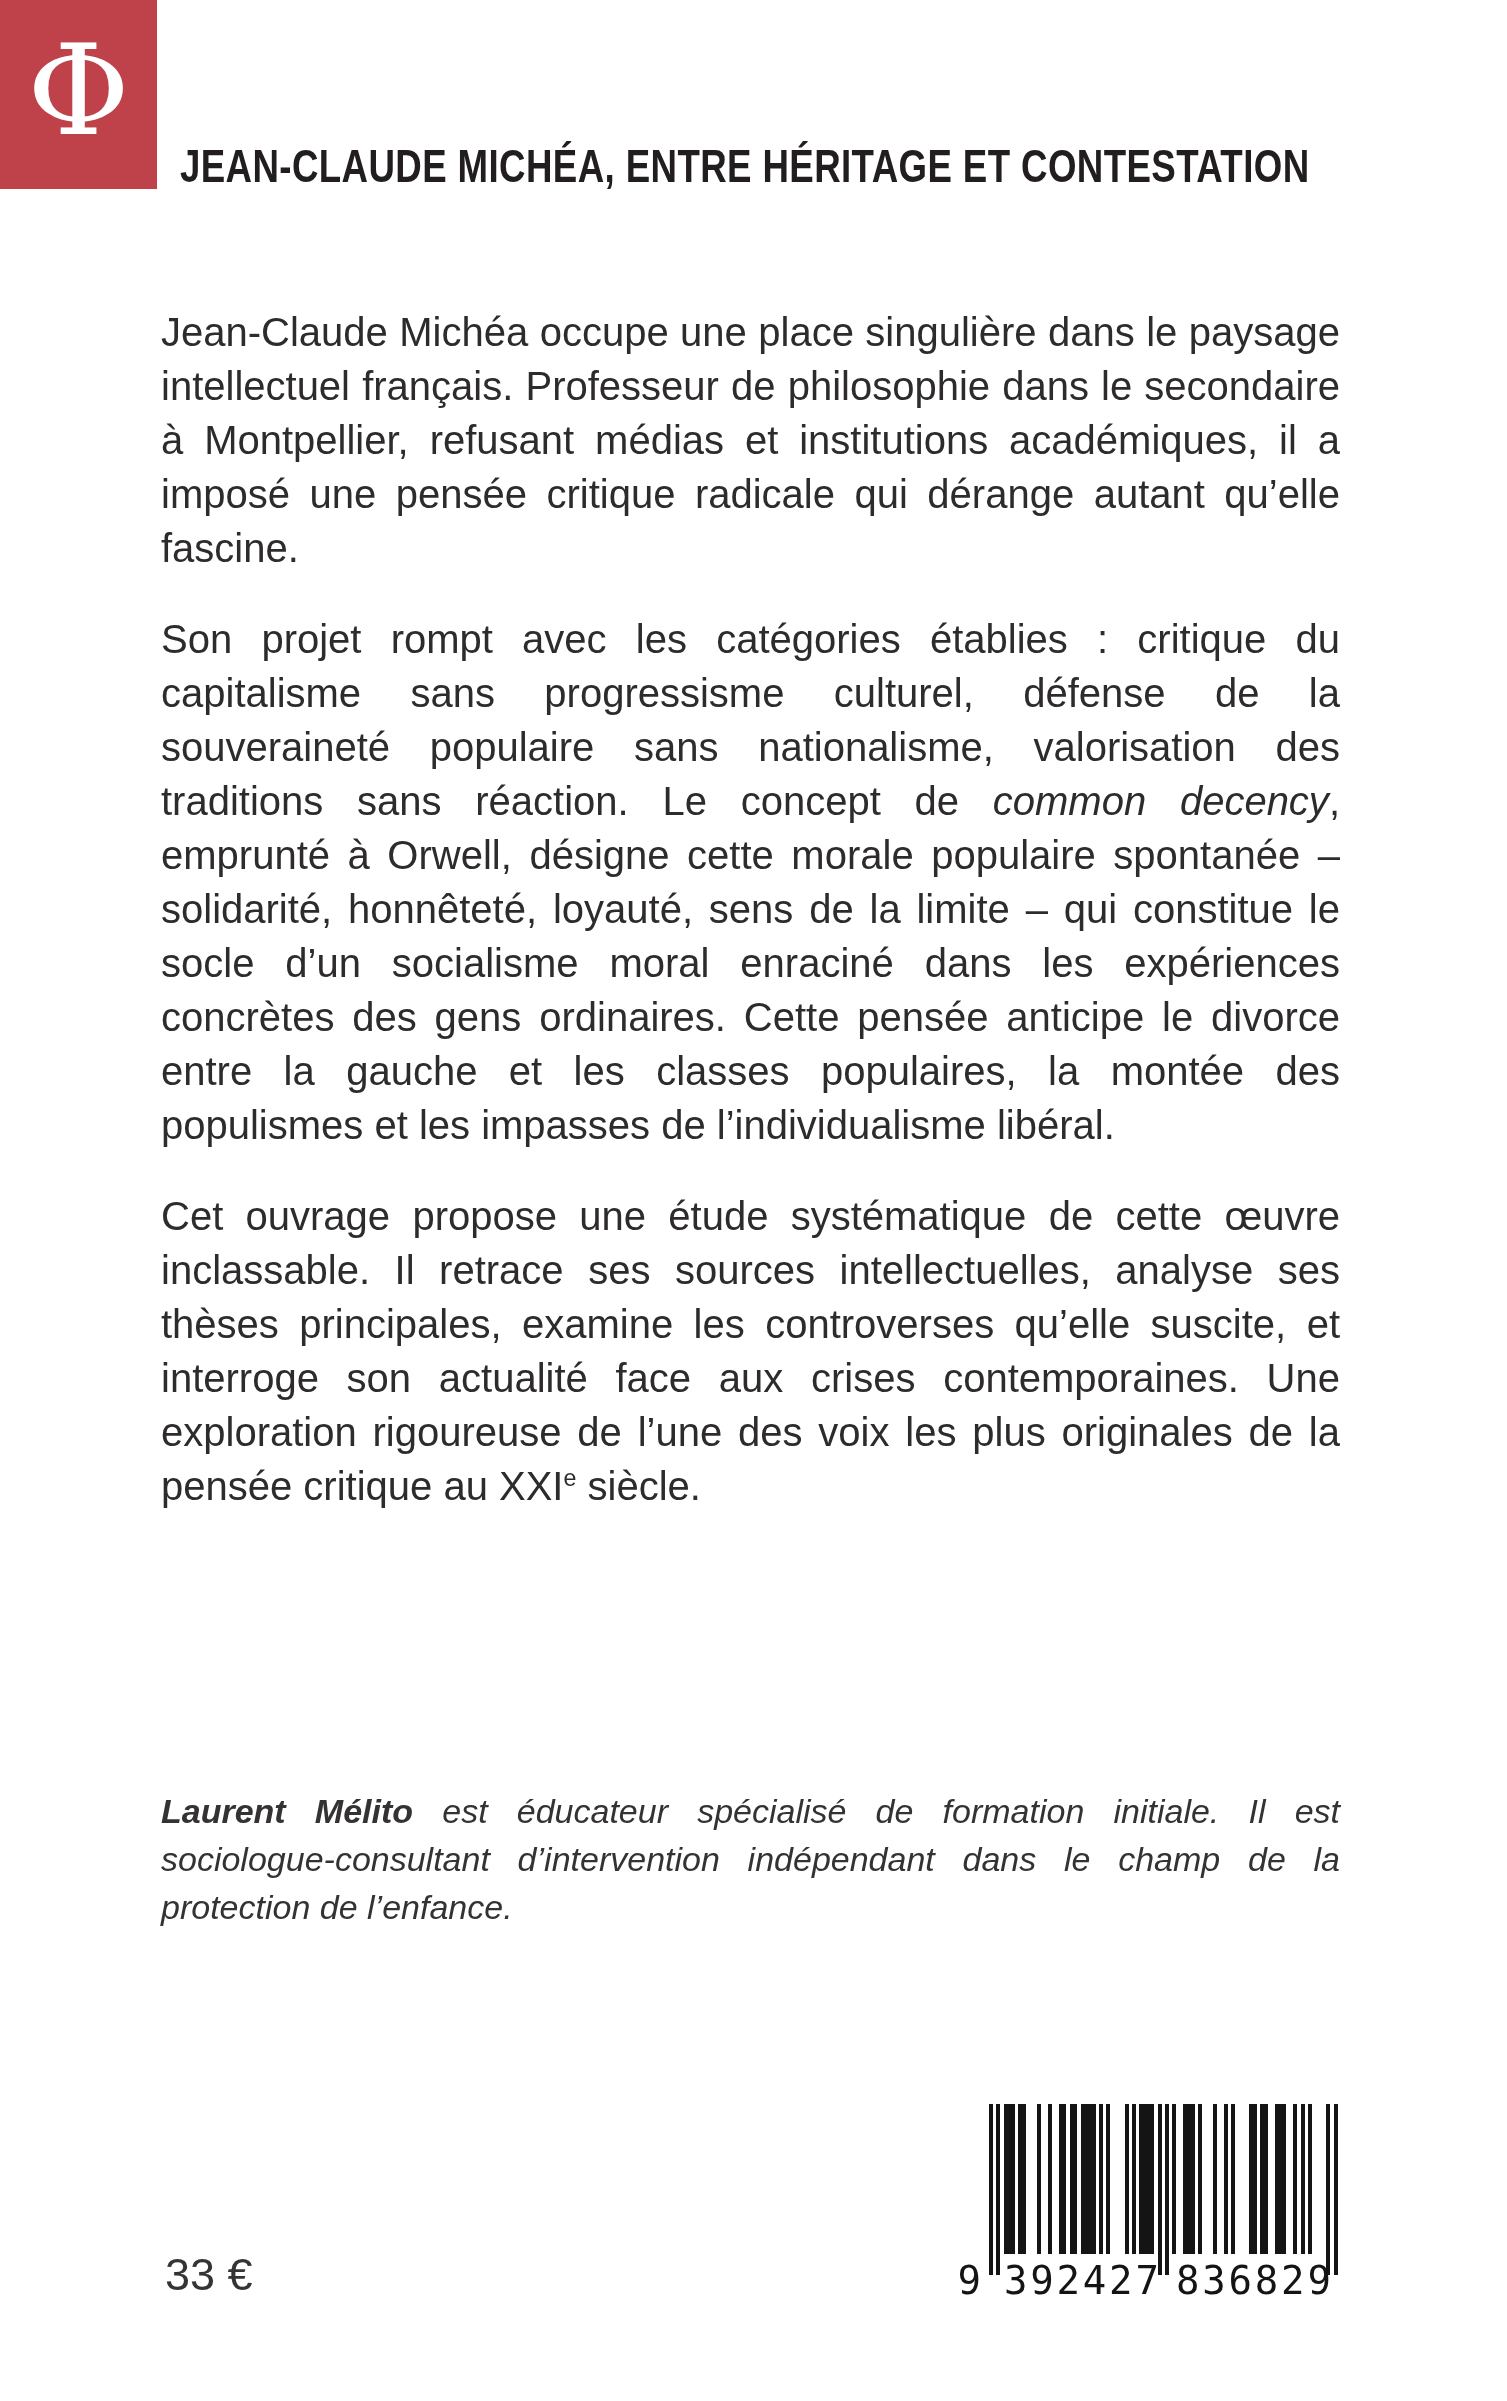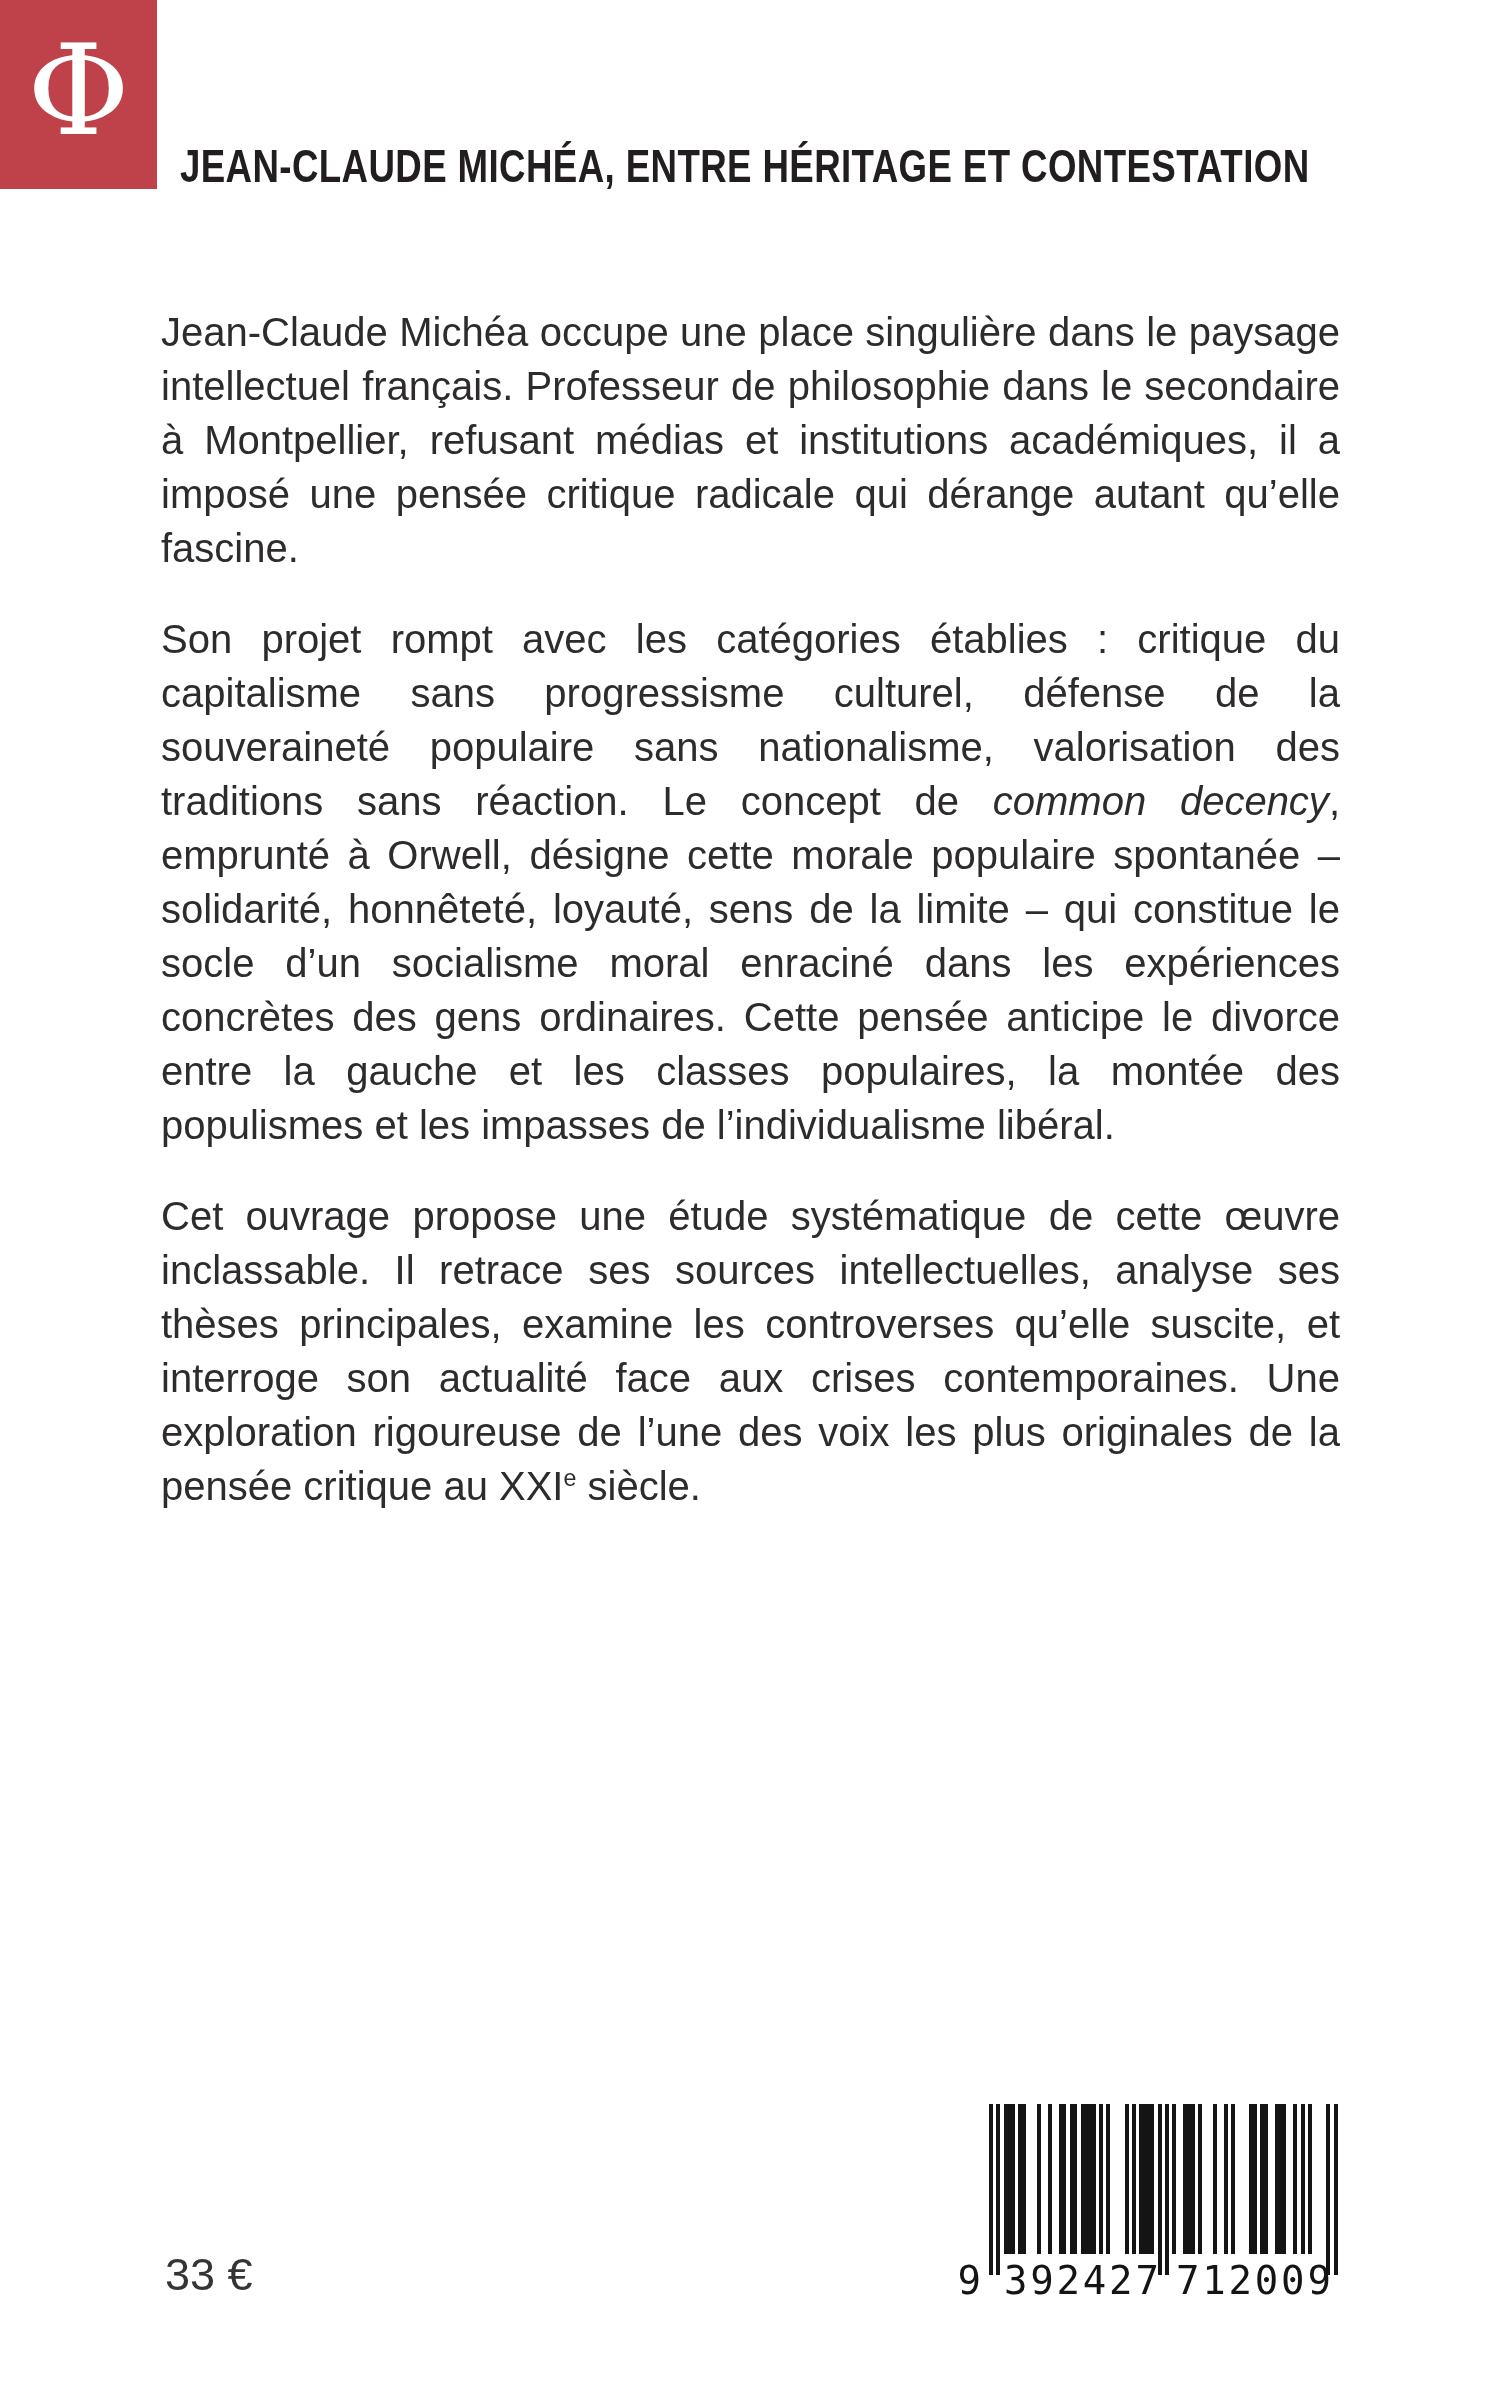--- a/index.html
+++ b/index.html
@@ -100,20 +100,21 @@
   </div>
 
   <div class="title">JEAN-CLAUDE MICHÉA, ENTRE HÉRITAGE ET CONTESTATION</div>
 
   <div class="body-copy">
     <p><span>Jean-Claude Michéa occupe une place singulière dans le paysage intellectuel français. Professeur de philosophie dans le secondaire à Montpellier, refusant médias et institutions académiques, il a imposé une pensée critique radicale qui dérange autant qu’elle fascine.</span></p>
     <p><span>Son projet rompt avec les catégories établies : critique du capitalisme sans progressisme culturel, défense de la souveraineté populaire sans nationalisme, valorisation des traditions sans réaction. Le concept de </span><span class="seg-italic">common decency</span><span>, emprunté à Orwell, désigne cette morale populaire spontanée – solidarité, honnêteté, loyauté, sens de la limite – qui constitue le socle d’un socialisme moral enraciné dans les expériences concrètes des gens ordinaires. Cette pensée anticipe le divorce entre la gauche et les classes populaires, la montée des populismes et les impasses de l’individualisme libéral.</span></p>
     <p><span>Cet ouvrage propose une étude systématique de cette œuvre inclassable. Il retrace ses sources intellectuelles, analyse ses thèses principales, examine les controverses qu’elle suscite, et interroge son actualité face aux crises contemporaines. Une exploration rigoureuse de l’une des voix les plus originales de la pensée critique au XXI</span><span class="seg-sup">e</span><span> siècle.</span></p>
   </div>
 
+  <div class="bio"><span class="seg-bold">Laurent Mélito</span><span> est éducateur spécialisé de formation initiale. Il est sociologue-consultant d’intervention indépendant dans le champ de la protection de l’enfance.</span></div>
 
   <div class="price">33 €</div>
 
   <div class="barcode">
     <div class="barcode-bars" id="barcode-bars">
         <div class="bar guard" style="left: 0px; width: 4.1px;"></div>
         <div class="bar guard" style="left: 7.3px; width: 4.1px;"></div>
         <div class="bar" style="left: 14.7px; width: 4.1px;"></div>
         <div class="bar" style="left: 18.3px; width: 4.1px;"></div>
         <div class="bar" style="left: 22px; width: 4.1px;"></div>
@@ -156,18 +157,18 @@
         <div class="bar" style="left: 293px; width: 4.1px;"></div>
         <div class="bar" style="left: 304px; width: 4.1px;"></div>
         <div class="bar" style="left: 312px; width: 4.1px;"></div>
         <div class="bar" style="left: 319px; width: 4.1px;"></div>
         <div class="bar guard" style="left: 337px; width: 4.1px;"></div>
         <div class="bar guard" style="left: 345px; width: 4.1px;"></div>
       </div>
     <div class="barcode-digits">
       <span class="bd-first">9</span>
       <span class="bd-left">392427</span>
-      <span class="bd-right">712009</span>
+      <span class="bd-right">836829</span>
     </div>
   </div>
 
 </div>
 
 
 </body></html>

